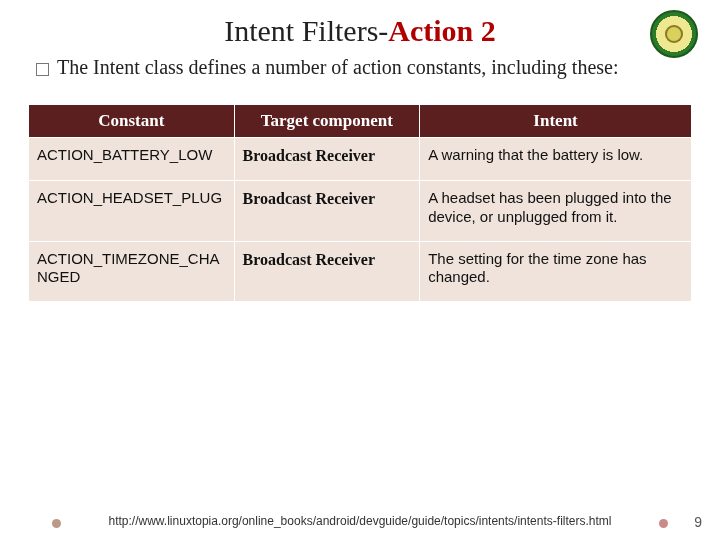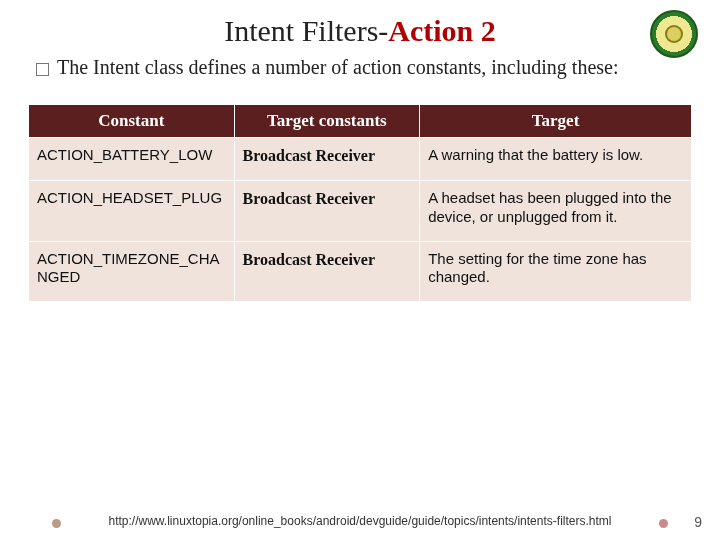--- a/index.html
+++ b/index.html
@@ -156,22 +156,22 @@
 
   <table class="tbl">
     <colgroup>
         <col class="c1">
         <col class="c2">
         <col class="c3">
       </colgroup>
     <thead>
       <tr>
         <th>Constant</th>
-        <th>Target constants</th>
-        <th>Target</th>
+        <th>Target component</th>
+        <th>Intent</th>
       </tr>
     </thead>
     <tbody>
       <tr>
         <td>ACTION_BATTERY_LOW</td>
         <td class="target">Broadcast Receiver</td>
         <td>A warning that the battery is low.</td>
       </tr>
       <tr>
         <td>ACTION_HEADSET_PLUG</td>

